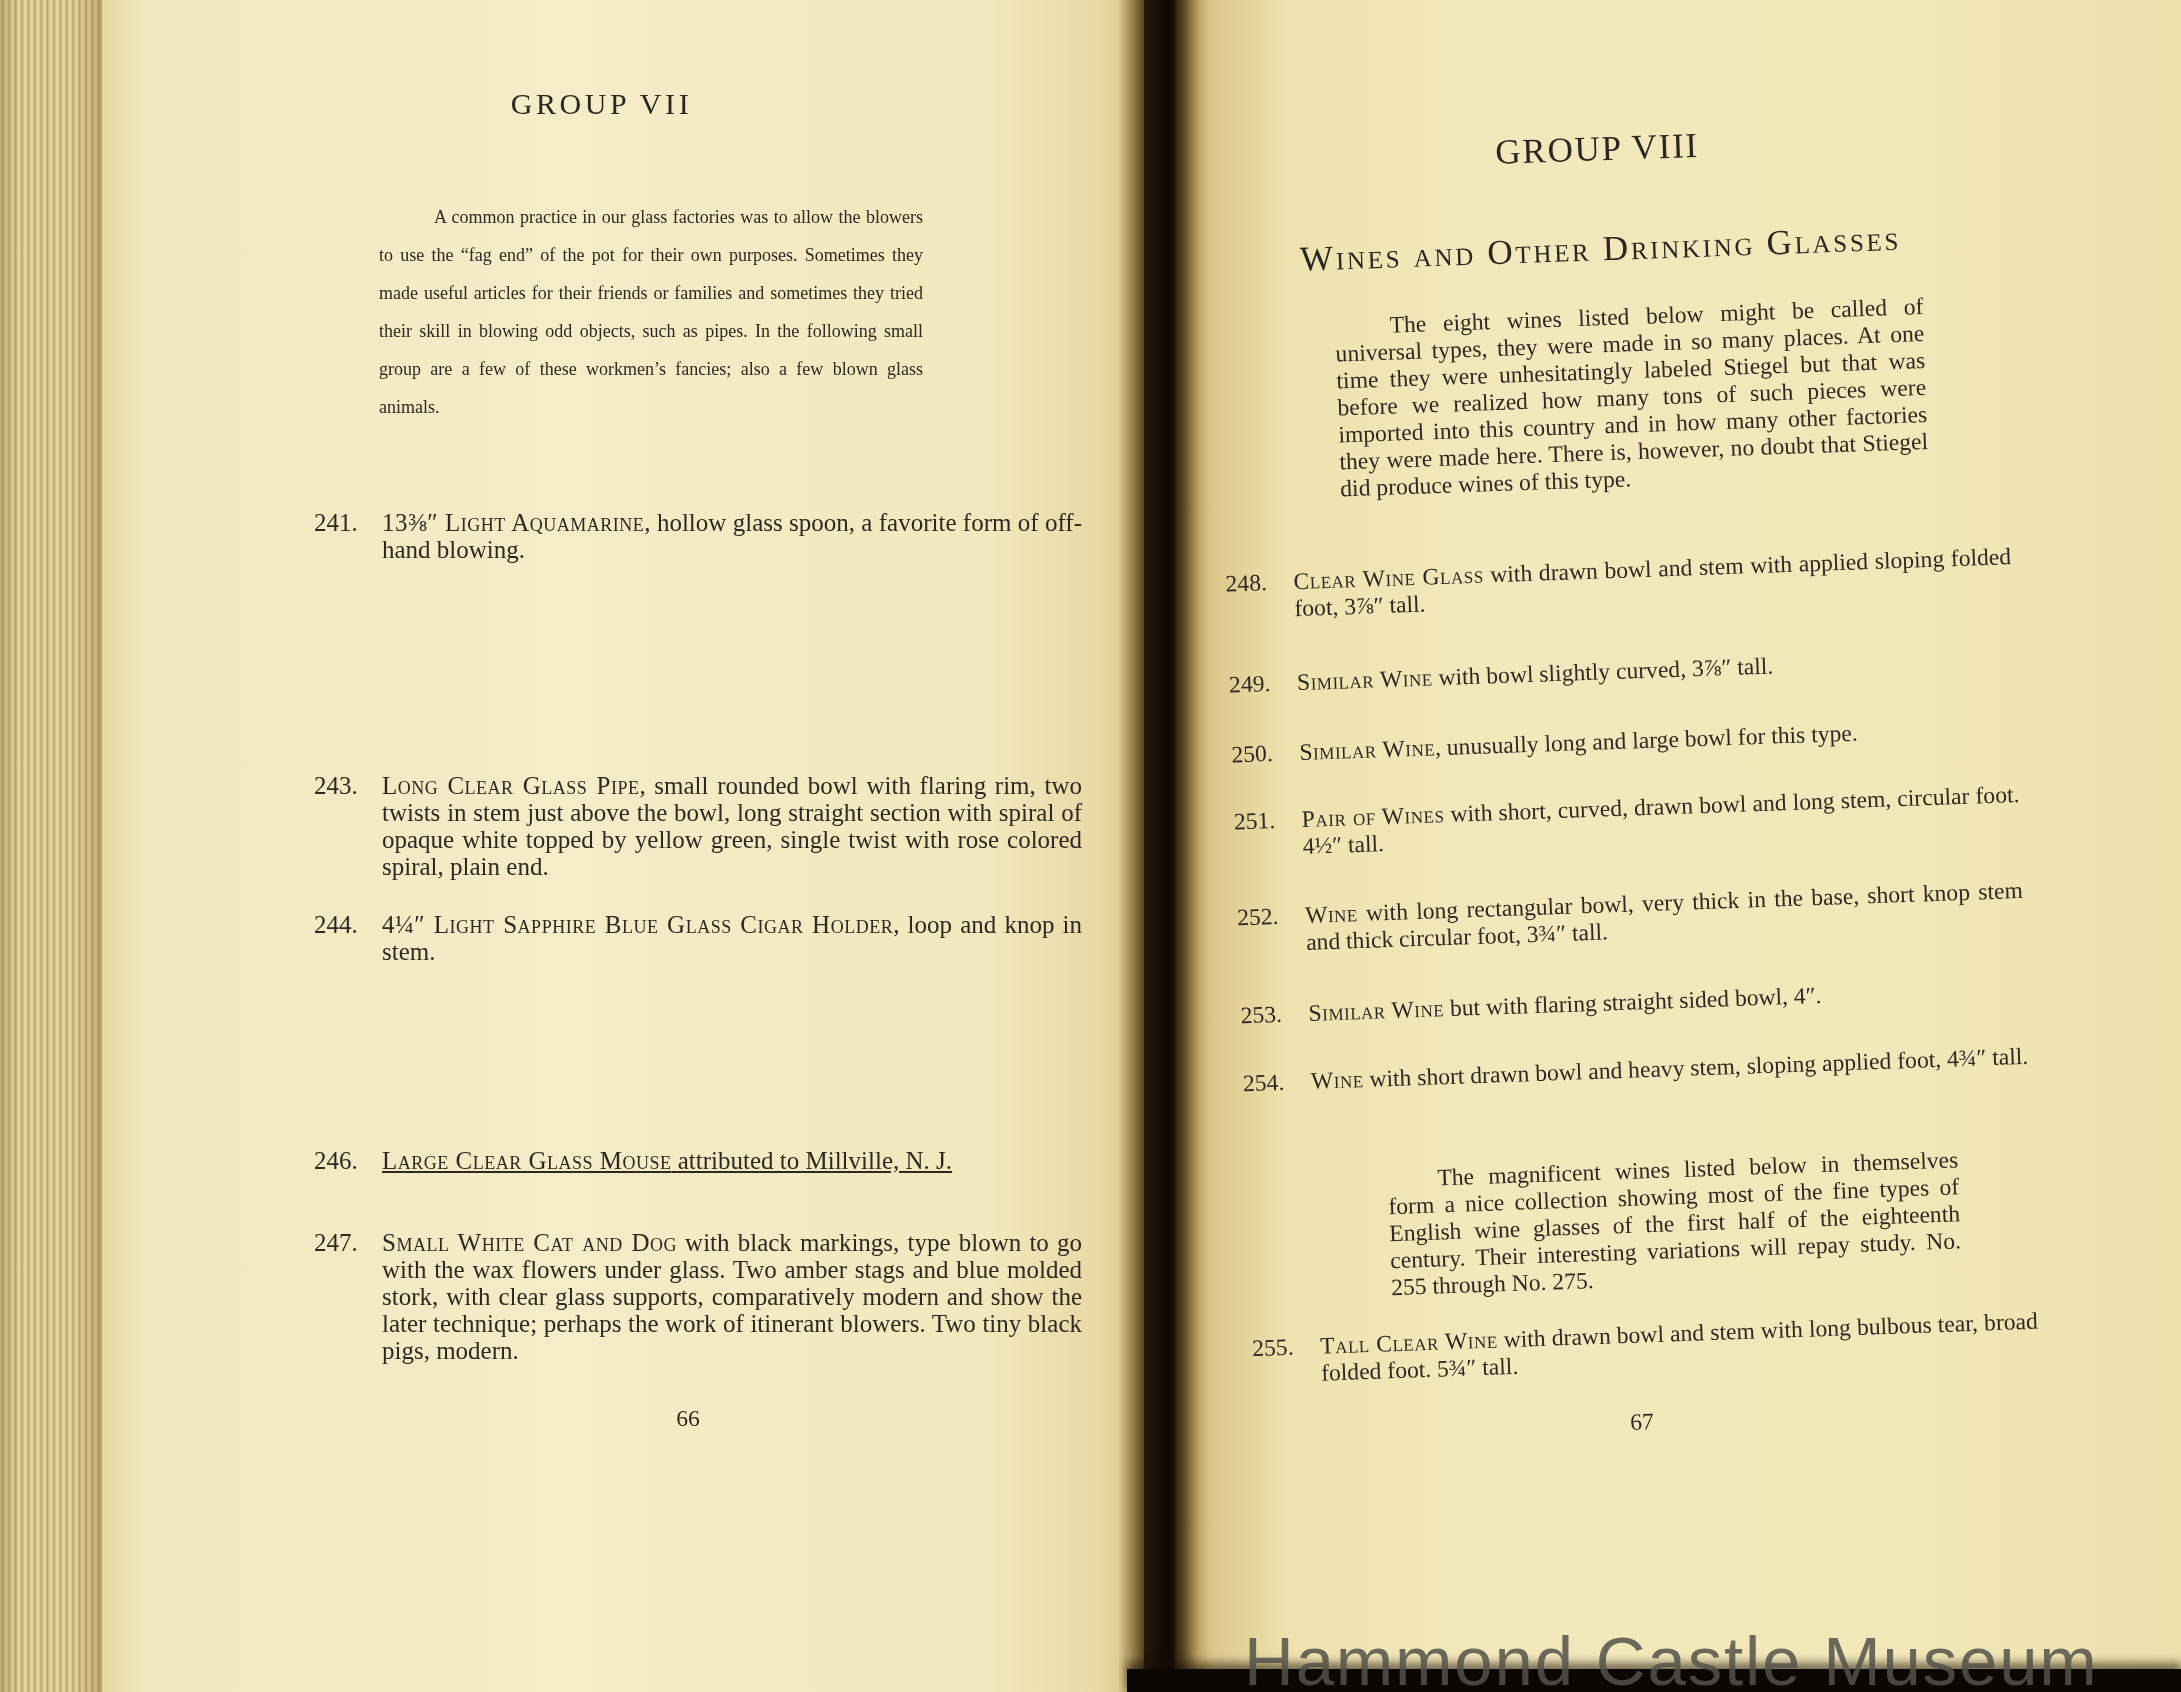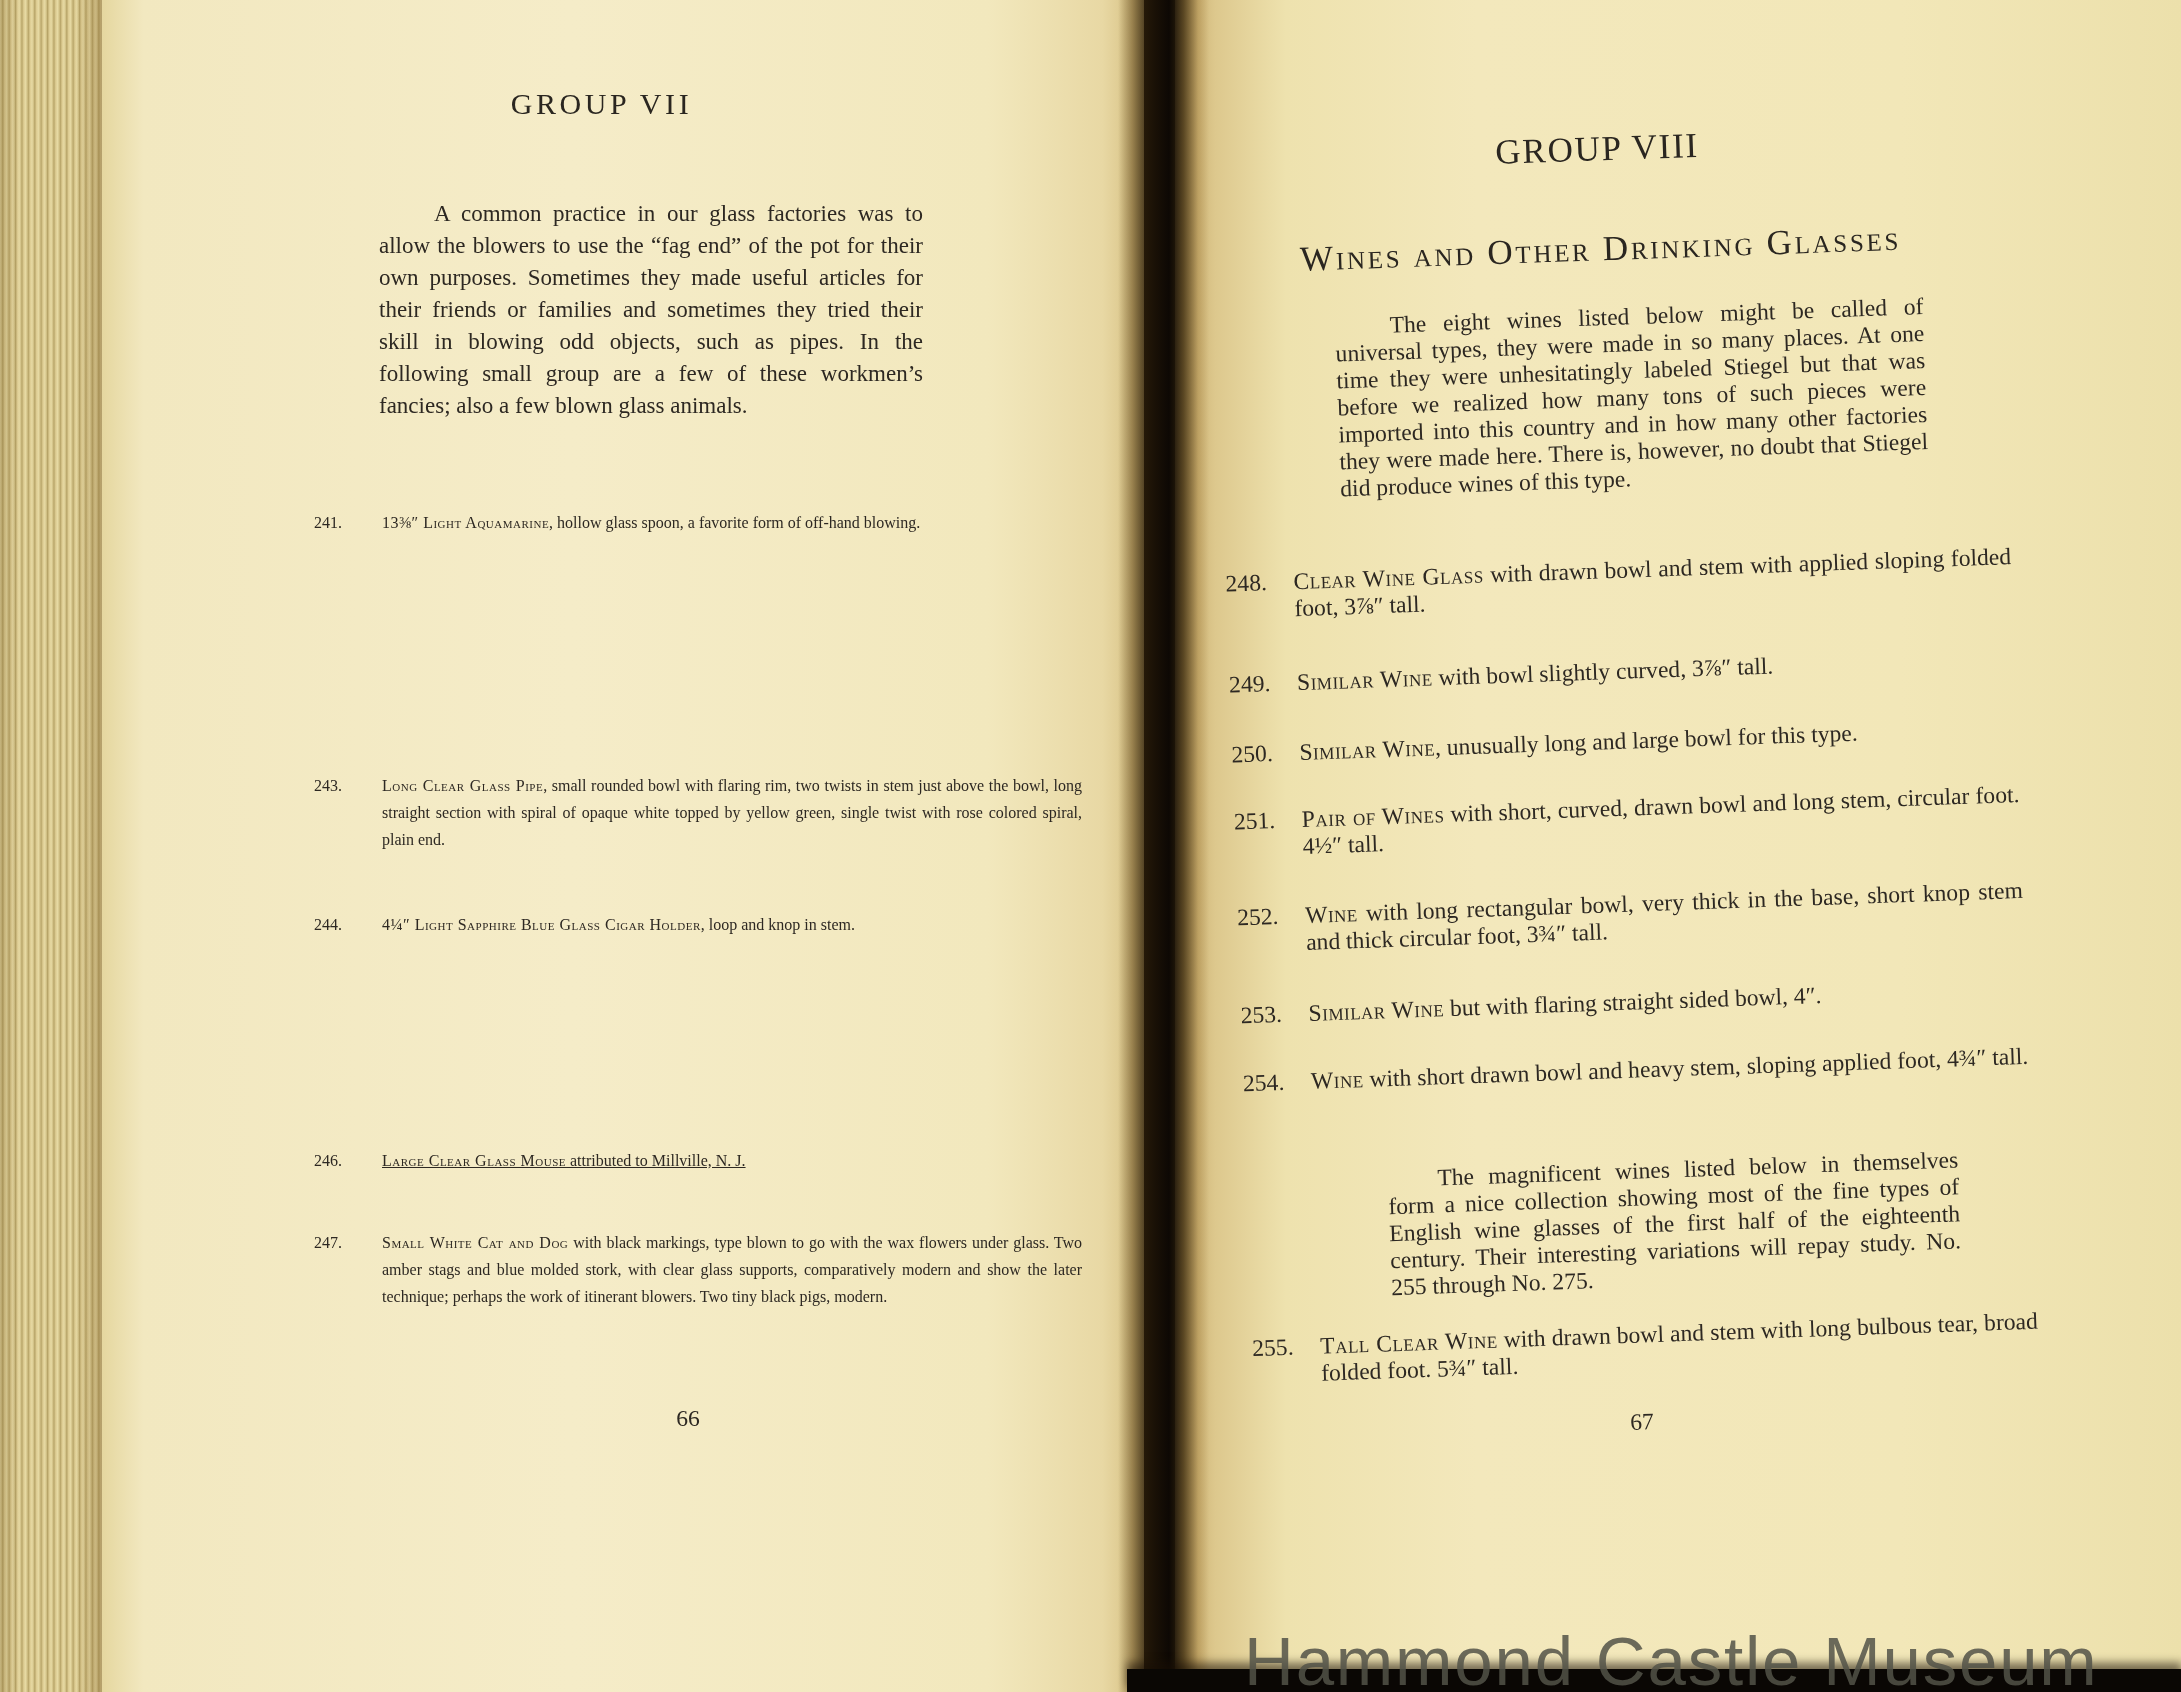--- a/index.html
+++ b/index.html
@@ -22,23 +22,23 @@
   
   .gutter{position:absolute;left:1118px;top:0;width:91px;height:1693px;
     background:linear-gradient(90deg, rgba(60,40,10,0) 0%, rgba(88,62,20,.5) 16%, #1a1106 40%, #0d0804 56%, rgba(62,45,16,.8) 72%, rgba(150,115,50,.35) 88%, rgba(0,0,0,0) 100%);}
 
   
   .bottom-shadow{position:absolute;left:1127px;right:0;bottom:0;height:23.6px;background:#0a0704;
     box-shadow:0 -6.4px 9px rgba(25,15,5,.55);}
 
   h1.group{position:absolute;margin:0;font-weight:normal;font-size:30px;letter-spacing:3.6px;color:#2a2620;text-align:center;}
   .subhead{position:absolute;font-variant:small-caps;font-size:35px;letter-spacing:2.7px;text-align:center;color:#2a2620;}
-  .intro{position:absolute;margin:0;font-size:23px;line-height:32px;text-align:justify;text-indent:55px;}
+  .intro{position:absolute;margin:0;font-size:18px;line-height:38px;text-align:justify;text-indent:55px;}
   .intro.r{font-size:23.6px;line-height:27px;}
-  .item{position:absolute;box-sizing:border-box;padding-left:68px;font-size:16px;line-height:27px;text-align:justify;}
+  .item{position:absolute;box-sizing:border-box;padding-left:68px;font-size:25px;line-height:27px;text-align:justify;}
   .item.r{font-size:23.6px;}
   .item .num{position:absolute;left:0;top:0;}
   .lead{font-variant:small-caps;letter-spacing:0.5px;}
   .pageno{position:absolute;font-size:23.6px;text-align:center;width:82px;}
 
   .tilt{position:absolute;left:0;top:0;width:100%;height:100%;transform:rotate(-2deg);transform-origin:500px 818px;}
 
   .watermark{position:absolute;left:1244px;top:1622px;font-family:"Liberation Sans","DejaVu Sans",sans-serif;
     font-size:69px;letter-spacing:1.8px;color:rgba(82,82,72,.85);white-space:nowrap;text-align:center;}
 </style>

